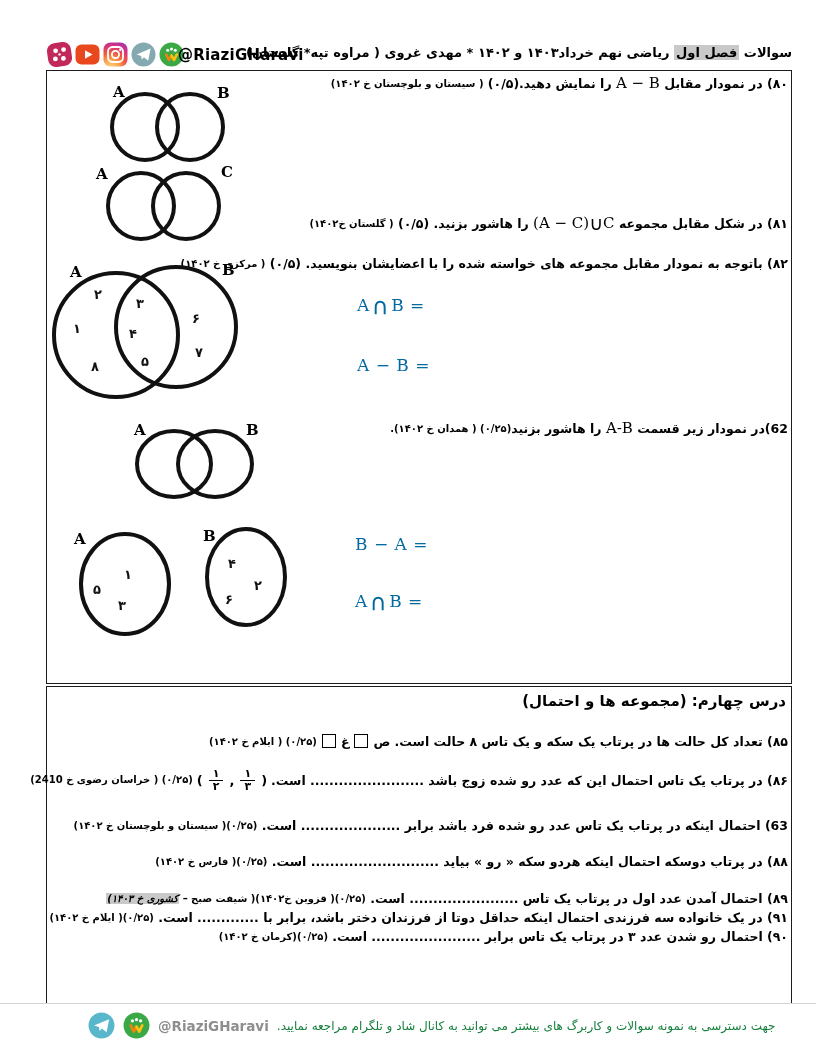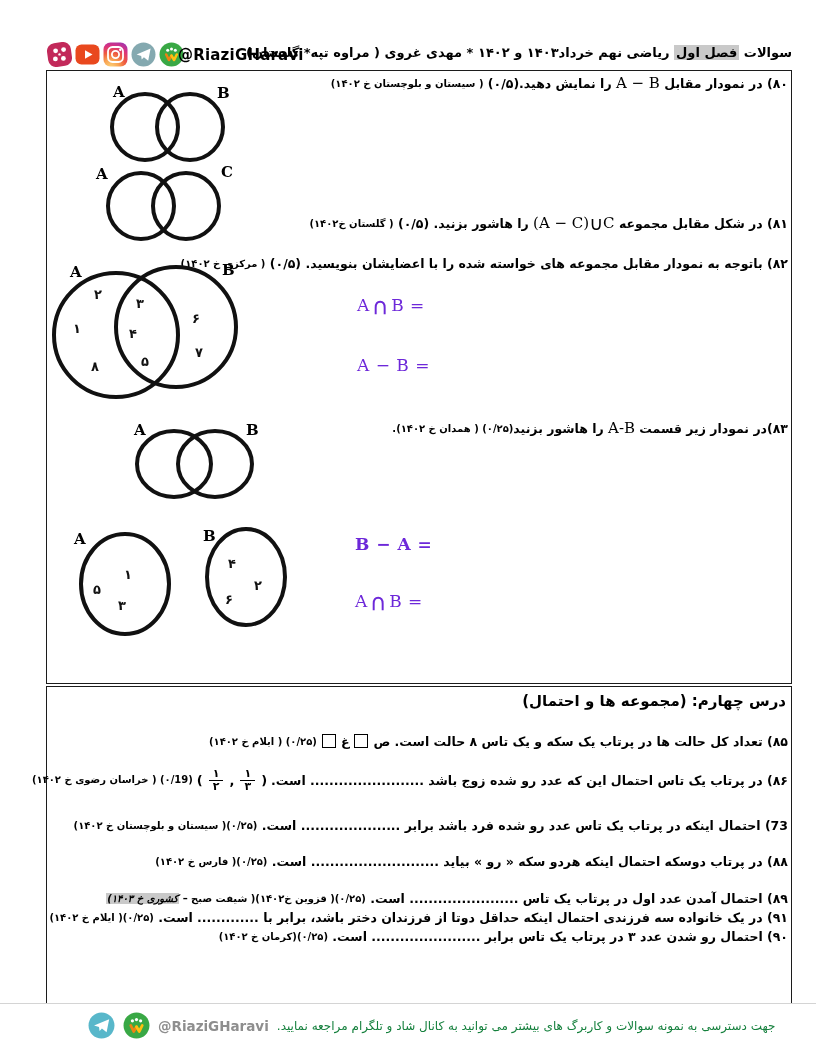--- a/index.html
+++ b/index.html
@@ -20,21 +20,21 @@
   
   .qline{position:absolute;right:28px;direction:rtl;text-align:right;white-space:nowrap;
          font-weight:bold;font-size:12.5px;color:#000;}
   .src{font-size:10px;position:relative;top:-1px;}
   .math{direction:ltr;unicode-bidi:isolate;font-family:"DejaVu Serif",serif;
         font-weight:normal;font-size:15px;white-space:nowrap;}
   .mop{font-family:"DejaVu Sans",sans-serif;font-size:19px;vertical-align:-2px;font-weight:normal;}
 
   
   .eq{position:absolute;direction:ltr;font-family:"DejaVu Serif",serif;font-size:17px;
-      letter-spacing:0.5px;color:#6d28d9;white-space:nowrap;}
+      letter-spacing:0.5px;color:#0369a1;white-space:nowrap;}
   .eq .op{font-family:"DejaVu Sans",sans-serif;font-size:23px;vertical-align:-3px;margin:0 2px;}
 
   
   .venn{position:absolute;}
   .venn circle,.venn ellipse{fill:none;stroke:#111;stroke-width:4px;}
   .setlabel{font-family:"DejaVu Serif",serif;font-weight:bold;font-size:15px;fill:#000;}
   .member{font-family:"DejaVu Sans",sans-serif;font-weight:bold;font-size:13px;fill:#111;text-anchor:middle;}
 
   
   .sectitle{position:absolute;right:30px;direction:rtl;font-weight:bold;font-size:15px;white-space:nowrap;}
@@ -141,21 +141,21 @@
     <text class="member" x="94" y="47">۳</text>
     <text class="member" x="87" y="77">۴</text>
     <text class="member" x="99" y="105">۵</text>
     <text class="member" x="150" y="62">۶</text>
     <text class="member" x="153" y="96">۷</text>
   </svg>
 
   <div class="eq" style="left:357px;top:293px;"><span>A</span><span class="op">∩</span><span>B =</span></div>
   <div class="eq" style="left:357px;top:355px;text-align:right;">A − B =</div>
 
-  <div class="qline" style="top:419px;"><span>۸۳)در نمودار زیر قسمت </span><span class="math">A-B</span><span> را هاشور بزنید</span><span class="src">(۰/۲۵)   ( همدان خ ۱۴۰۲).</span></div>
+  <div class="qline" style="top:419px;"><span>62)در نمودار زیر قسمت </span><span class="math">A-B</span><span> را هاشور بزنید</span><span class="src">(۰/۲۵)   ( همدان خ ۱۴۰۲).</span></div>
 
   <svg class="venn" style="left:122px;top:419px;" width="145" height="80" viewBox="0 0 145 80">
     <ellipse cx="52" cy="45" rx="37" ry="33"></ellipse>
     <ellipse cx="93" cy="45" rx="37" ry="33"></ellipse>
     <text class="setlabel" x="12" y="16">A</text>
     <text class="setlabel" x="124" y="16">B</text>
   </svg>
 
 
   <svg class="venn" style="left:60px;top:524px;" width="245" height="115" viewBox="0 0 245 115">
@@ -164,21 +164,21 @@
     <text class="member" x="68" y="55">۱</text>
     <text class="member" x="37" y="70">۵</text>
     <text class="member" x="62" y="86">۳</text>
     <ellipse cx="186" cy="53" rx="39" ry="48"></ellipse>
     <text class="setlabel" x="143" y="17">B</text>
     <text class="member" x="172" y="44">۴</text>
     <text class="member" x="198" y="66">۲</text>
     <text class="member" x="169" y="80">۶</text>
   </svg>
 
-  <div class="eq" style="left:355px;top:534px;font-weight:bold;">B − A =</div>
+  <div class="eq" style="left:355px;top:534px;">B − A =</div>
   <div class="eq" style="left:355px;top:589px;"><span>A</span><span class="op">∩</span><span>B =</span></div>
 
   <div class="frame" style="left:46px;top:686px;width:744px;height:316px;"></div>
 
   <div class="sectitle" style="top:692px;">درس چهارم: (مجموعه ها و احتمال)</div>
 
   <div class="qline" style="top:734px;"><span>۸۵) تعداد کل حالت ها در پرتاب یک سکه و یک تاس ۸ حالت است.  ص</span><span class="cb"></span><span>غ</span><span class="cb"></span><span class="src">(۰/۲۵)    ( ایلام خ ۱۴۰۲)</span></div>
 
   <div class="qline fracline" style="top:768px;">
       <span>۸۶) در پرتاب یک تاس احتمال این که عدد رو شده زوج باشد ........................ است. </span>
@@ -188,24 +188,24 @@
           <span class="num">۱</span>
           <span class="den">۲</span>
         </span>
         <span>,</span>
         <span class="frac">
           <span class="num">۱</span>
           <span class="den">۳</span>
         </span>
         <span>)</span>
       </span>
-      <span class="src">  (۰/19) ( خراسان رضوی خ ۱۴۰۲)</span>
+      <span class="src">  (۰/۲۵) ( خراسان رضوی خ 2410)</span>
     </div>
 
-  <div class="qline" style="top:818px;"><span>73) احتمال اینکه در پرتاب یک تاس عدد رو شده فرد باشد برابر ..................... است. </span><span class="src">(۰/۲۵)( سیستان و بلوچستان خ ۱۴۰۲)</span></div>
+  <div class="qline" style="top:818px;"><span>63) احتمال اینکه در پرتاب یک تاس عدد رو شده فرد باشد برابر ..................... است. </span><span class="src">(۰/۲۵)( سیستان و بلوچستان خ ۱۴۰۲)</span></div>
 
   <div class="qline" style="top:854px;"><span>۸۸) در پرتاب دوسکه احتمال اینکه هردو سکه « رو » بیاید ........................... است. </span><span class="src">(۰/۲۵)( فارس  خ ۱۴۰۲)</span></div>
 
   <div class="qline" style="top:891px;"><span>۸۹) احتمال آمدن عدد اول در پرتاب یک تاس ....................... است. </span><span class="src">(۰/۲۵)( قزوین  خ۱۴۰۲)( شیفت صبح – </span><span class="src hl2">کشوری خ ۱۴۰۳)</span></div>
 
   <div class="qline" style="top:929px;"><span>۹۰) احتمال رو شدن عدد ۳ در پرتاب یک تاس برابر ....................... است. </span><span class="src">(۰/۲۵)(کرمان خ ۱۴۰۲)</span></div>
 
   <div class="qline" style="top:910px;"><span>۹۱) در یک خانواده سه فرزندی احتمال اینکه حداقل دوتا از فرزندان دختر باشد، برابر با ............. است. </span><span class="src">(۰/۲۵)( ایلام خ ۱۴۰۲)</span></div>
 
   <div class="footline"></div>

